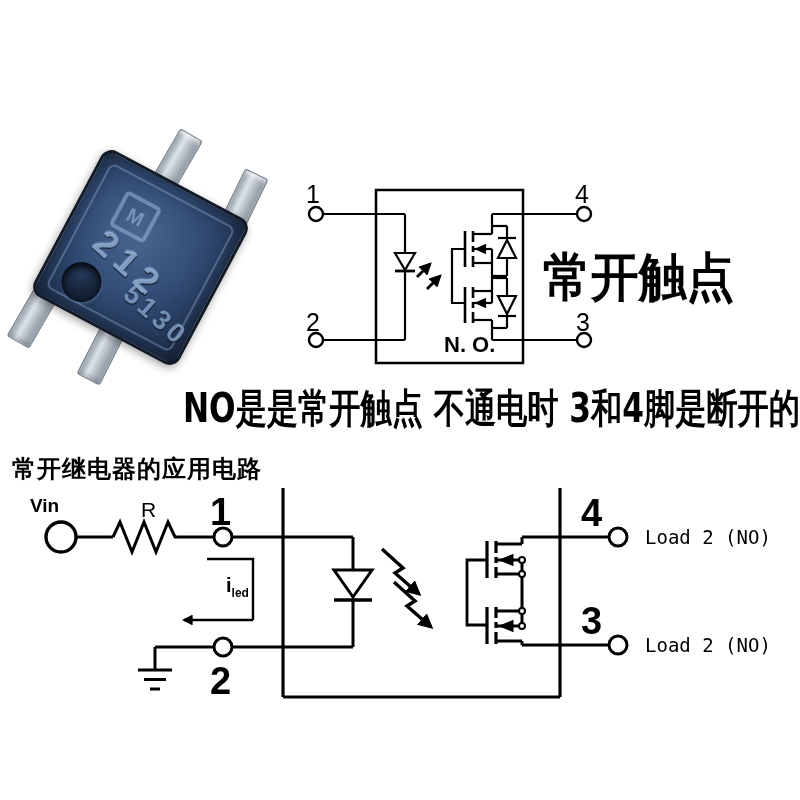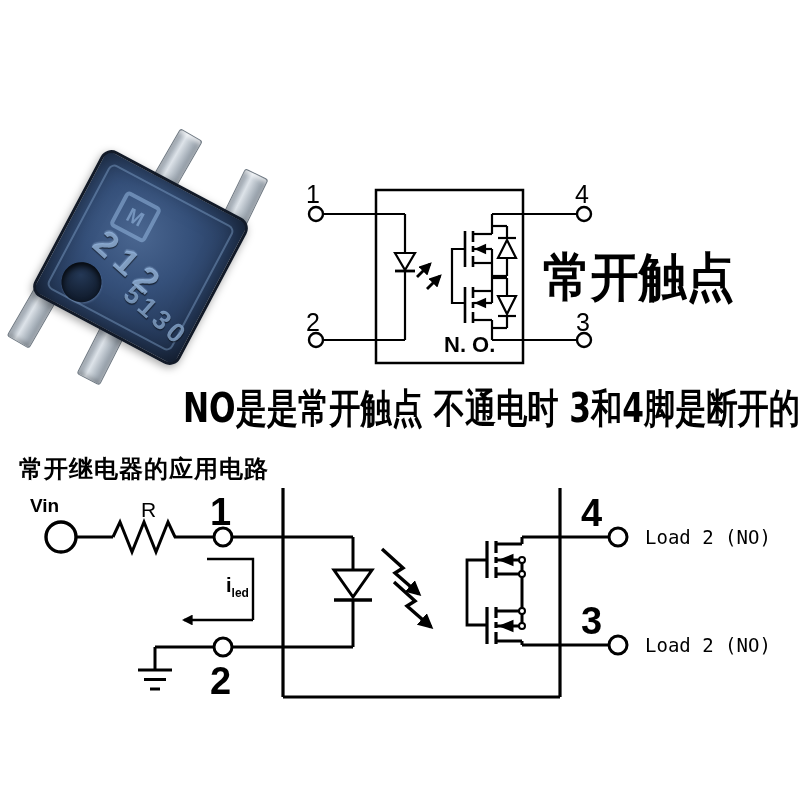--- a/index.html
+++ b/index.html
@@ -7,21 +7,21 @@
     width:800px;height:800px;position:relative;overflow:hidden;
     background:#ffffff;
     font-family:"Liberation Sans","DejaVu Sans",sans-serif;
     color:#000;
   }
   .t{position:absolute;color:#000;white-space:nowrap;line-height:1;}
   .lbl-contact{left:543px;top:251px;font-size:52px;font-weight:bold;
     transform:scaleX(.92);transform-origin:left top;font-family:"DejaVu Sans",sans-serif;}
   .caption{left:183px;top:388px;font-size:40px;font-weight:bold;
     transform:scaleX(.78);transform-origin:left top;font-family:"DejaVu Sans",sans-serif;}
-  .app-heading{left:19px;top:457px;font-size:24px;font-weight:bold;letter-spacing:1px;
+  .app-heading{left:12px;top:457px;font-size:24px;font-weight:bold;letter-spacing:1px;
     font-family:"DejaVu Sans",sans-serif;}
 
   
   .chip-wrap{position:absolute;left:58px;top:175px;width:165px;height:165px;transform:rotate(28deg);}
   .lead{position:absolute;width:24px;border:1px solid #6d7781;border-radius:3px;
     background:linear-gradient(90deg,#8f99a4,#dde3e9 35%,#aeb7c0 70%,#87919c);
     box-shadow:inset 0 3px 4px rgba(255,255,255,.65), inset 0 -3px 4px rgba(0,0,0,.18);}
   .lead.t1{left:56px;top:-50px;height:56px;transform:rotate(2deg);}
   .lead.t2{left:134px;top:-46px;height:52px;transform:rotate(-2deg);}
   .lead.b1{left:2px;bottom:-50px;height:56px;transform:rotate(2deg);}

